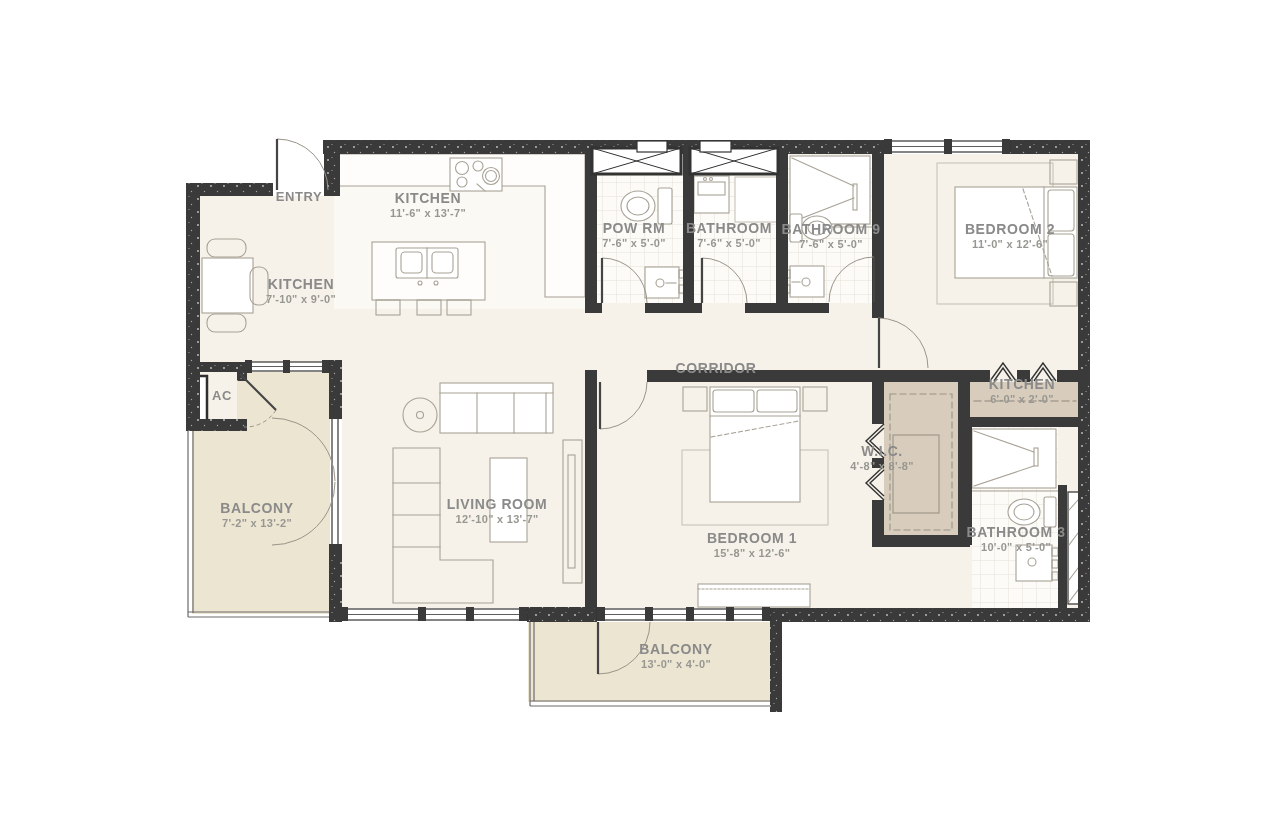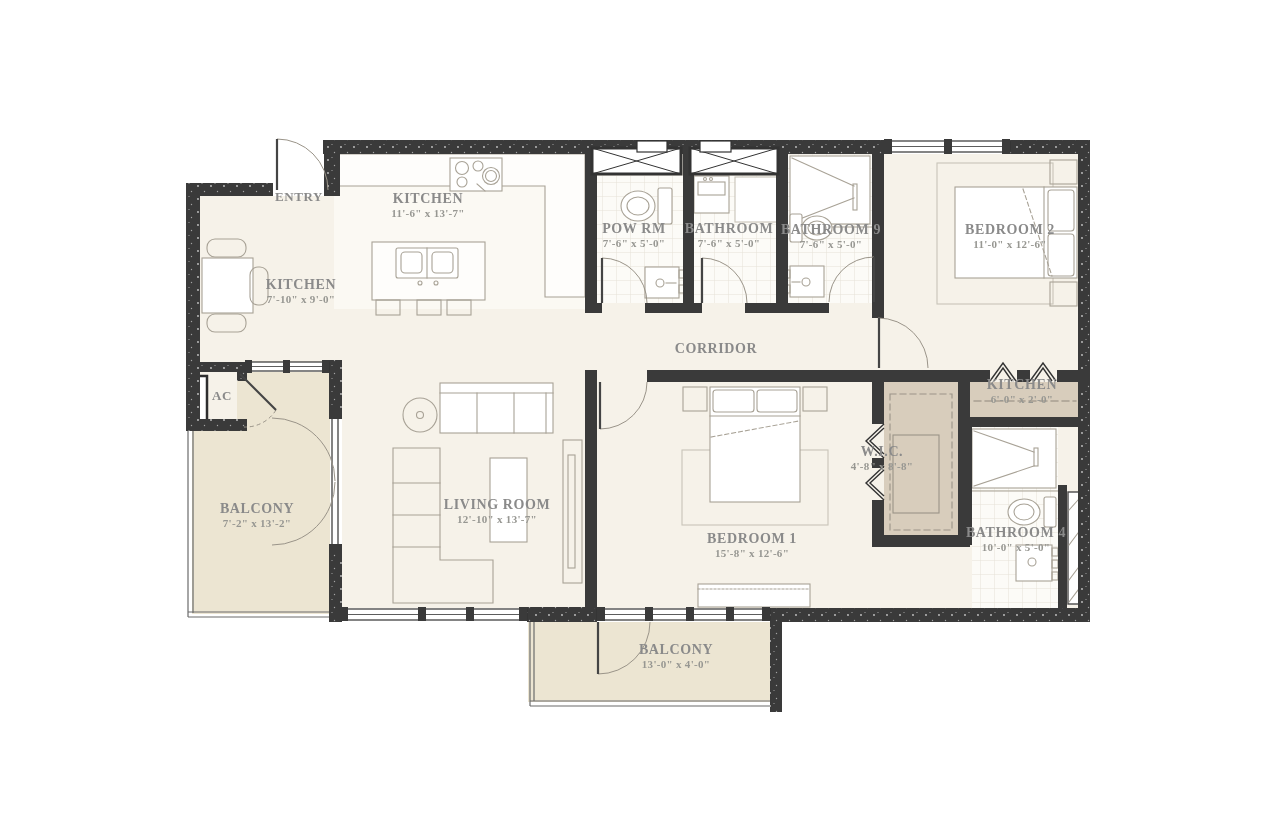--- a/index.html
+++ b/index.html
@@ -1,17 +1,17 @@
 <!DOCTYPE html>
 <html style="--wall: #3a3a3a; --floor: #f6f2e9; --kitchenfloor: #fbf9f3; --balcony: #ece5d2; --tan: #d8cdbc; --label: #8a8a8a; --label2: #979792; --line: #a8a296; --ruleline: #c8c4b8;"><head>
 <meta charset="utf-8">
 <style>
   html,body{margin:0;padding:0;background:#ffffff;}
   #stage{position:relative;width:1280px;height:826px;background:#fff;overflow:hidden;
-         font-family:Liberation Serif, serif;}
+         font-family:Liberation Sans, sans-serif;}
   #plan-svg{position:absolute;left:0;top:0;}
   .room-label{position:absolute;transform:translate(-50%,0);text-align:center;white-space:nowrap;
               pointer-events:none;}
   .room-label .rname{display:block;font-size:14px;line-height:15px;font-weight:700;
               letter-spacing:0.6px;color:var(--label);}
   .room-label .rdims{display:block;font-size:11px;line-height:15px;font-weight:700;
               letter-spacing:0.3px;color:var(--label2);}
   .room-label .rdims:empty{display:none;}
   .small .rname{font-size:13px;}
 </style>
@@ -370,21 +370,21 @@
   <span class="rdims">7'-6" x 5'-0"</span>
 </div>
 <div class="room-label" style="left:831px;top:222px">
   <span class="rname">BATHROOM 9</span>
   <span class="rdims">7'-6" x 5'-0"</span>
 </div>
 <div class="room-label" style="left:1010px;top:222px">
   <span class="rname">BEDROOM 2</span>
   <span class="rdims">11'-0" x 12'-6"</span>
 </div>
-<div class="room-label" style="left:716px;top:341px">
+<div class="room-label" style="left:716px;top:361px">
   <span class="rname">CORRIDOR</span>
 
 </div>
 <div class="room-label small" style="left:222px;top:388px">
   <span class="rname">AC</span>
 
 </div>
 <div class="room-label" style="left:1022px;top:377px">
   <span class="rname">KITCHEN</span>
   <span class="rdims">6'-0" x 2'-0"</span>
@@ -399,20 +399,20 @@
 </div>
 <div class="room-label" style="left:497px;top:497px">
   <span class="rname">LIVING ROOM</span>
   <span class="rdims">12'-10" x 13'-7"</span>
 </div>
 <div class="room-label" style="left:752px;top:531px">
   <span class="rname">BEDROOM 1</span>
   <span class="rdims">15'-8" x 12'-6"</span>
 </div>
 <div class="room-label" style="left:1016px;top:525px">
-  <span class="rname">BATHROOM 4</span>
+  <span class="rname">BATHROOM 3</span>
   <span class="rdims">10'-0" x 5'-0"</span>
 </div>
 <div class="room-label" style="left:676px;top:642px">
   <span class="rname">BALCONY</span>
   <span class="rdims">13'-0" x 4'-0"</span>
 </div>
 </div>
 
 </body></html>

